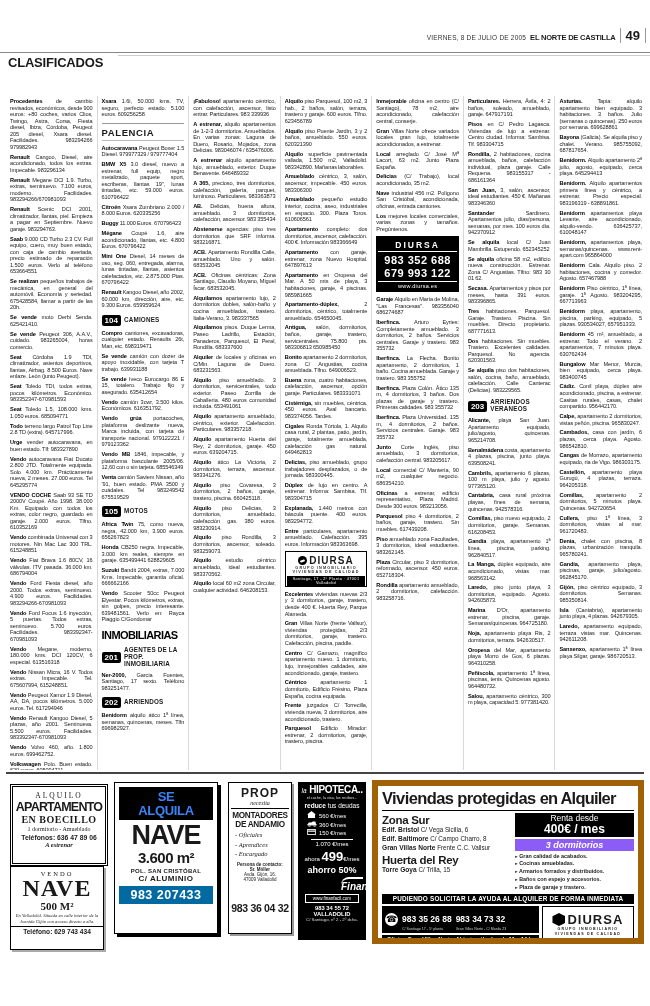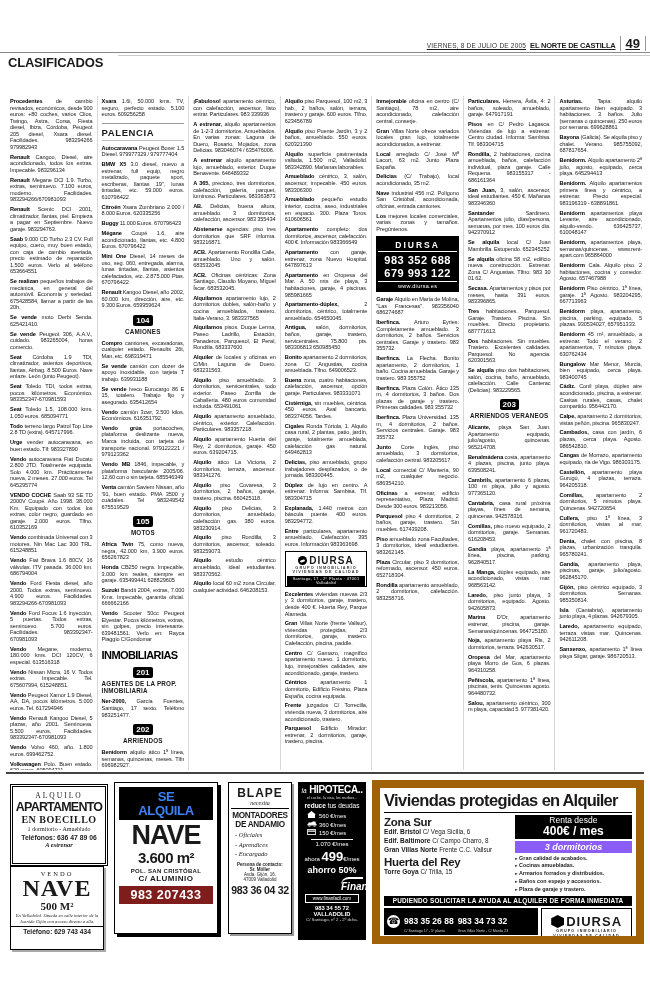--- a/index.html
+++ b/index.html
@@ -1,32 +1,32 @@
 <!DOCTYPE html>
 <html><head>
 <meta charset="utf-8">
 <style>
   html,body{margin:0;padding:0;background:#e9e9e9;}
   #page{position:relative;width:650px;height:1006px;background:#fff;font-family:"Liberation Sans",sans-serif;color:#1a1a1a;overflow:hidden;margin:0 auto;}
   
-  .masthead{position:absolute;top:36px;left:0;right:4px;display:flex;justify-content:flex-end;align-items:baseline;gap:4px;text-decoration:underline;}
+  .masthead{position:absolute;top:28px;left:0;right:4px;display:flex;justify-content:flex-end;align-items:baseline;gap:4px;}
   .m-date{font-size:6.5px;color:#333;letter-spacing:.2px;}
   .m-brand{font-size:7.5px;font-weight:bold;letter-spacing:-.2px;}
   .m-page{font-size:13px;font-weight:bold;padding:0 5px;border-left:1px solid #999;border-right:1px solid #999;}
   .rule-a{position:absolute;top:52px;left:0;right:0;border-top:1px solid #888;}
   .sec-title{position:absolute;top:55px;left:8px;font-size:13px;font-weight:bold;letter-spacing:-.2px;}
   .rule-b{position:absolute;top:55px;left:118px;right:0;border-top:1px solid #ccc;}
   
   #columns{position:absolute;top:96px;left:6px;right:4px;height:674px;display:flex;}
   .col{flex:1 1 0;padding:2px 4px 0 4px;overflow:hidden;border-left:1px solid #d8d8d8;}
   .col:first-child{border-left:none;}
   .ad{font-size:5.6px;line-height:1.17;text-align:justify;margin:0 0 3.4px 0;letter-spacing:-.1px;color:#222;word-spacing:-.2px;}
   .ad b{color:#000;}
   .city{font-size:9.5px;font-weight:bold;letter-spacing:.6px;border-top:1px solid #999;border-bottom:1px solid #bbb;padding:3px 0 2px;margin:5px 0 4px;}
-  .sec{display:flex;align-items:center;gap:3px;margin:6px 0 4px;flex-direction:column;}
+  .sec{display:flex;align-items:center;gap:3px;margin:6px 0 4px;}
   .sec .num{background:#000;color:#fff;font-weight:bold;font-size:8px;padding:1px 3px;border-radius:2px;flex:0 0 auto;}
   .sec .lbl{font-weight:bold;font-size:6.3px;letter-spacing:.2px;line-height:1.1;}
   .banner{font-size:11px;font-weight:bold;letter-spacing:-.6px;margin:6px 0 3px;color:#000;}
   .promoB{background:#000;color:#fff;text-align:center;padding:4px 2px 3px;margin:3px 0 4px;}
   .promoB .pb-brand{font-size:8.5px;font-weight:bold;letter-spacing:2px;border-bottom:1px solid #fff;padding-bottom:1px;margin-bottom:2px;}
   .promoB .pb-ph{font-size:11px;font-weight:bold;letter-spacing:.5px;line-height:1.15;}
   .promoB .pb-web{font-size:5.5px;border-top:1px solid #fff;margin-top:2px;padding-top:1px;letter-spacing:.3px;}
   .promoW{border:1px solid #000;text-align:center;padding:3px 1px 0;margin:3px 0 4px;}
   .promoW .row{display:flex;align-items:center;justify-content:center;gap:2px;}
   .promoW .ball{width:9px;height:9px;border-radius:50%;background:#000;position:relative;flex:0 0 auto;}
@@ -54,51 +54,51 @@
   .fv-3{font-size:11px;font-weight:bold;}
   .fv-4{font-size:4.6px;font-style:italic;padding:1px 4px 0;line-height:1.25;}
   .fv-5{font-size:6.6px;font-weight:bold;border-top:1px solid #000;margin-top:2px;padding-top:1px;font-family:"Liberation Sans",sans-serif;}
   
   .f-anave{left:114px;top:4px;width:104px;height:152px;border:1px solid #000;box-shadow:3px 3px 0 #000;text-align:center;padding:4px;box-sizing:border-box;}
   .fn-top{background:#000;color:#3b82f6;font-size:13px;font-weight:bold;line-height:1.05;padding:3px 0;letter-spacing:-.3px;}
   .fn-nave{font-size:27px;font-weight:bold;letter-spacing:-1px;margin-top:2px;line-height:1;}
   .fn-size{font-size:15px;font-weight:bold;letter-spacing:-.5px;}
   .fn-l1{font-size:6px;font-weight:bold;margin-top:2px;letter-spacing:.3px;}
   .fn-l2{font-size:8px;font-weight:bold;letter-spacing:.5px;}
-  .fn-ph{background:#7f1d1d;color:#fff;font-size:12.5px;font-weight:bold;margin-top:3px;padding:2px 0;letter-spacing:.5px;}
+  .fn-ph{background:#0369a1;color:#fff;font-size:12.5px;font-weight:bold;margin-top:3px;padding:2px 0;letter-spacing:.5px;}
   
   .f-blape{left:228px;top:4px;width:64px;height:152px;border:1px solid #000;box-shadow:2px 2px 0 #999;text-align:center;padding:3px 2px;box-sizing:border-box;}
   .fb-brand{font-size:12px;font-weight:bold;letter-spacing:1px;}
   .fb-needs{font-size:6px;font-style:italic;font-family:"Liberation Serif",serif;border-bottom:1px solid #000;padding-bottom:2px;margin-bottom:2px;}
   .fb-t{font-size:8.2px;font-weight:bold;letter-spacing:-.3px;line-height:1.15;}
   .fb-role{font-size:6.5px;font-style:italic;font-family:"Liberation Serif",serif;text-align:left;padding-left:4px;line-height:1.5;}
   .fb-c1{font-size:4.5px;font-weight:bold;margin-top:3px;}
   .fb-c2{font-size:4.5px;font-weight:bold;}
   .fb-a{font-size:4.5px;}
-  .fb-ph{font-size:10.5px;font-weight:bold;margin-top:2px;letter-spacing:-.3px;}
+  .fb-ph{font-size:10.5px;font-weight:bold;margin-top:20px;letter-spacing:-.3px;}
   
   .f-hipo{left:298px;top:4px;width:68px;height:158px;background:#000;color:#fff;text-align:center;padding:3px 3px;box-sizing:border-box;}
   .fh-b1{font-size:10px;line-height:1;}
   .fh-b1 .sm{font-size:6.5px;font-style:italic;font-weight:normal;}
   .fh-b1 .bg{font-weight:bold;letter-spacing:-.4px;}
   .fh-sub{font-size:3.8px;color:#ddd;margin:1px 0 2px;}
   .fh-claim{font-size:6.5px;margin-bottom:2px;}
   .fh-claim b{font-weight:bold;}
   .fh-row{display:flex;align-items:center;justify-content:flex-start;gap:3px;font-size:5.8px;padding-left:6px;line-height:1.5;}
   .fh-ic{width:9px;display:inline-block;flex:0 0 auto;}
   .fh-tot{font-size:6px;border-top:1px solid #fff;width:42px;margin:1px auto 2px;padding-top:1px;}
   .fh-now{font-size:6px;}
   .fh-now .v{font-size:13px;font-weight:bold;}
   .fh-save{font-size:9px;font-weight:bold;margin:1px 0 2px;}
   .fh-logo{font-size:10px;font-weight:bold;font-style:italic;border-top:2px solid #fff;border-radius:8px 0 0 0;padding-top:2px;margin-left:40px;}
   .fh-web{font-size:4.5px;border:1px solid #fff;margin:2px 4px;padding:1px 0;}
   .fh-ph{font-size:5.8px;font-weight:bold;}
   .fh-ad{font-size:4.3px;color:#ddd;}
   
-  .f-viv{left:372px;top:2px;width:272px;height:164px;border:8px solid #a16207;box-sizing:border-box;padding:2px 4px;}
+  .f-viv{left:372px;top:2px;width:272px;height:164px;border:6px solid #a16207;box-sizing:border-box;padding:2px 4px;}
   .vt{font-size:16.5px;font-weight:bold;letter-spacing:-.6px;border-bottom:1px solid #000;padding:1px 0 2px;white-space:nowrap;}
   .vt .b2{font-weight:bold;letter-spacing:-.8px;}
   .v-body{display:flex;gap:4px;margin-top:2px;}
   .v-left{flex:1 1 52%;}
   .v-right{flex:1 1 48%;}
   .v-zone{font-size:11.5px;font-weight:bold;letter-spacing:-.3px;margin-top:1px;}
   .v-li{font-size:6.3px;line-height:1.35;}
   .v-li b{font-size:6.6px;}
   .v-renta{background:#000;color:#fff;text-align:center;padding:1px 0 2px;}
   .v-renta .r1{font-size:8.5px;line-height:1;}
@@ -371,21 +371,21 @@
         <span>ALQUILA</span>
       </div>
       <div class="fn-nave">NAVE</div>
       <div class="fn-size">3.600 m²</div>
       <div class="fn-l1">POL. SAN CRISTÓBAL</div>
       <div class="fn-l2">C/ ALUMINIO</div>
       <div class="fn-ph">983 207433</div>
     </div>
 
     <div class="fbox f-blape">
-      <div class="fb-brand">BLAPE</div>
+      <div class="fb-brand">PROP</div>
       <div class="fb-needs">necesita</div>
       <div class="fb-t">MONTADORES</div>
       <div class="fb-t">DE ANDAMIO</div>
       <div class="fb-role">- Oficiales</div>
       <div class="fb-role">- Aprendices</div>
       <div class="fb-role">- Encargado</div>
       <div class="fb-c1">Persona de contacto:</div>
       <div class="fb-c2">Sr. Möller</div>
       <div class="fb-a">Avda. Gijón, 16.</div>
       <div class="fb-a">47009 Valladolid</div>

